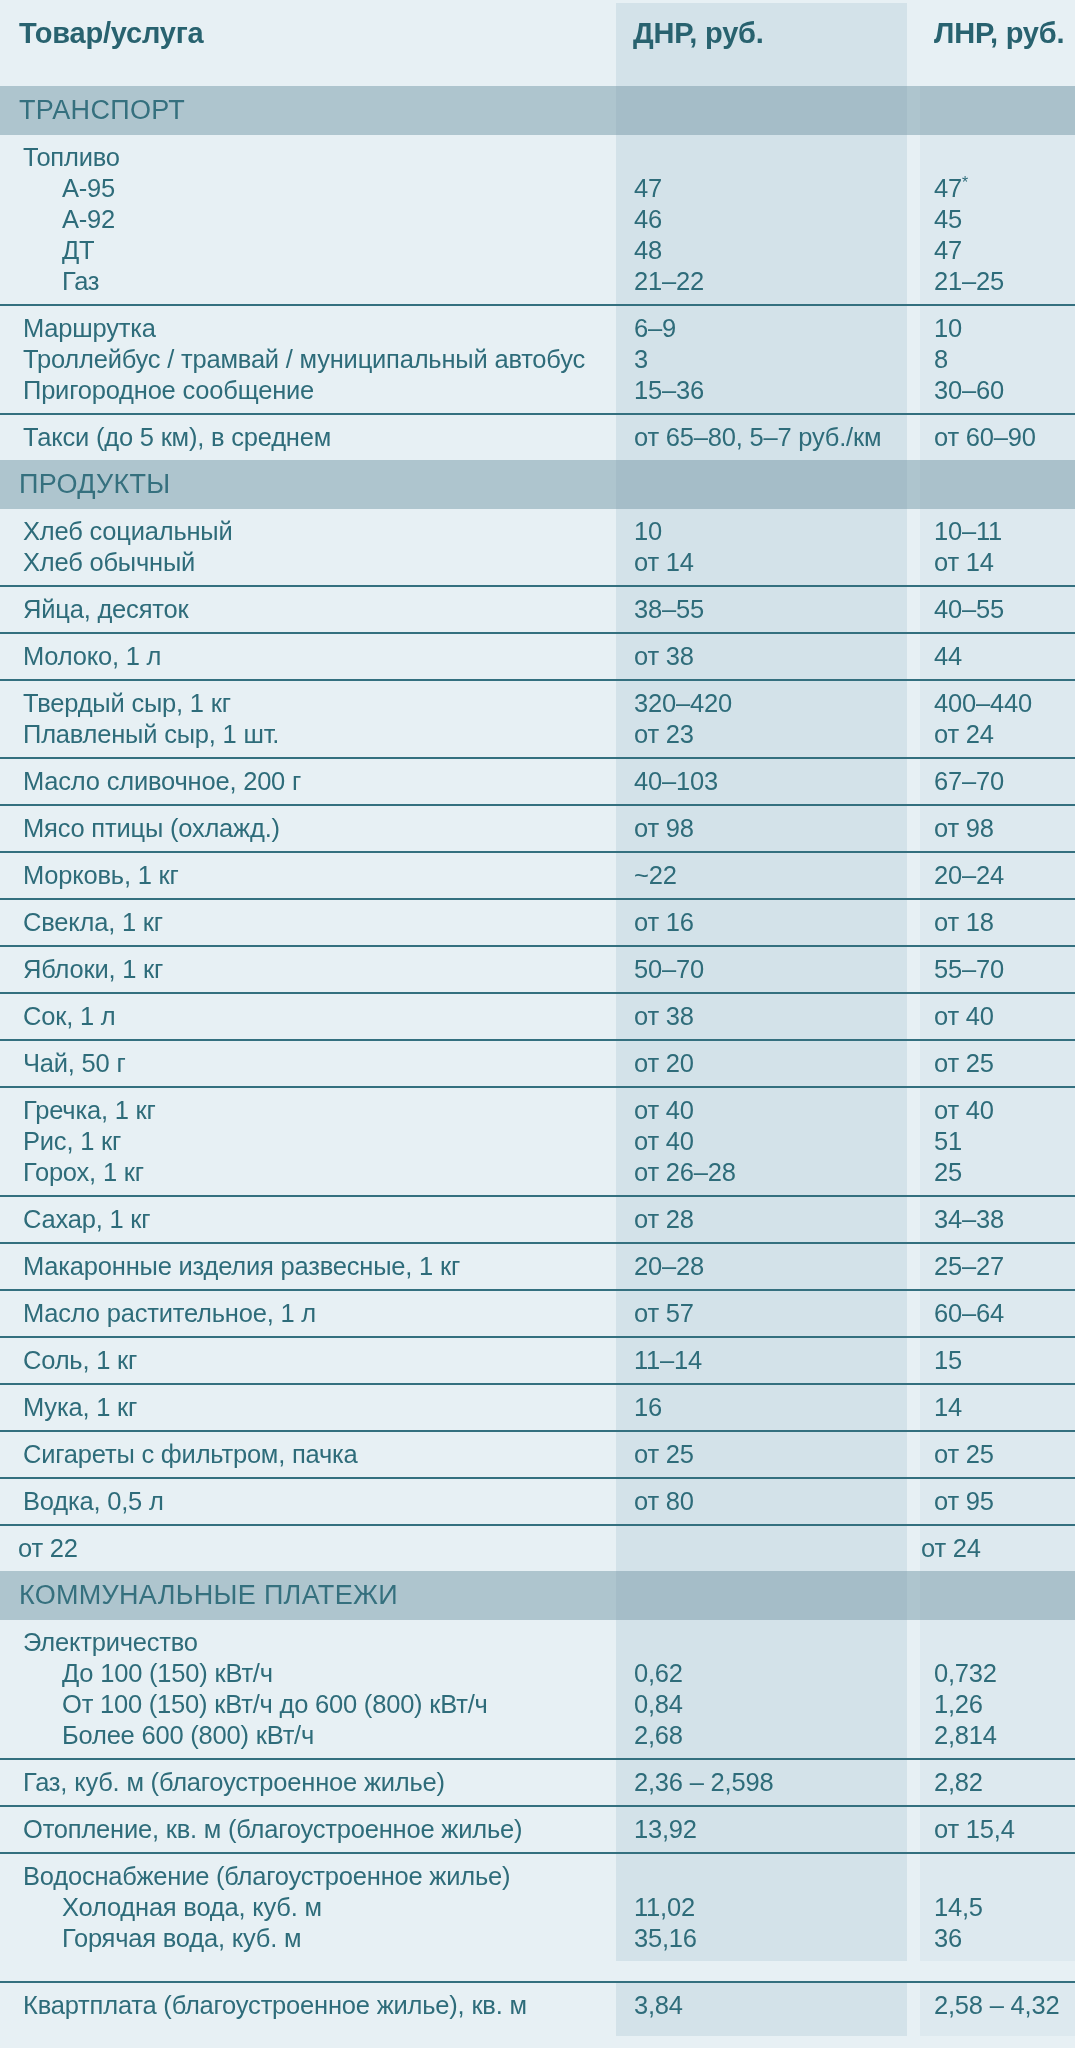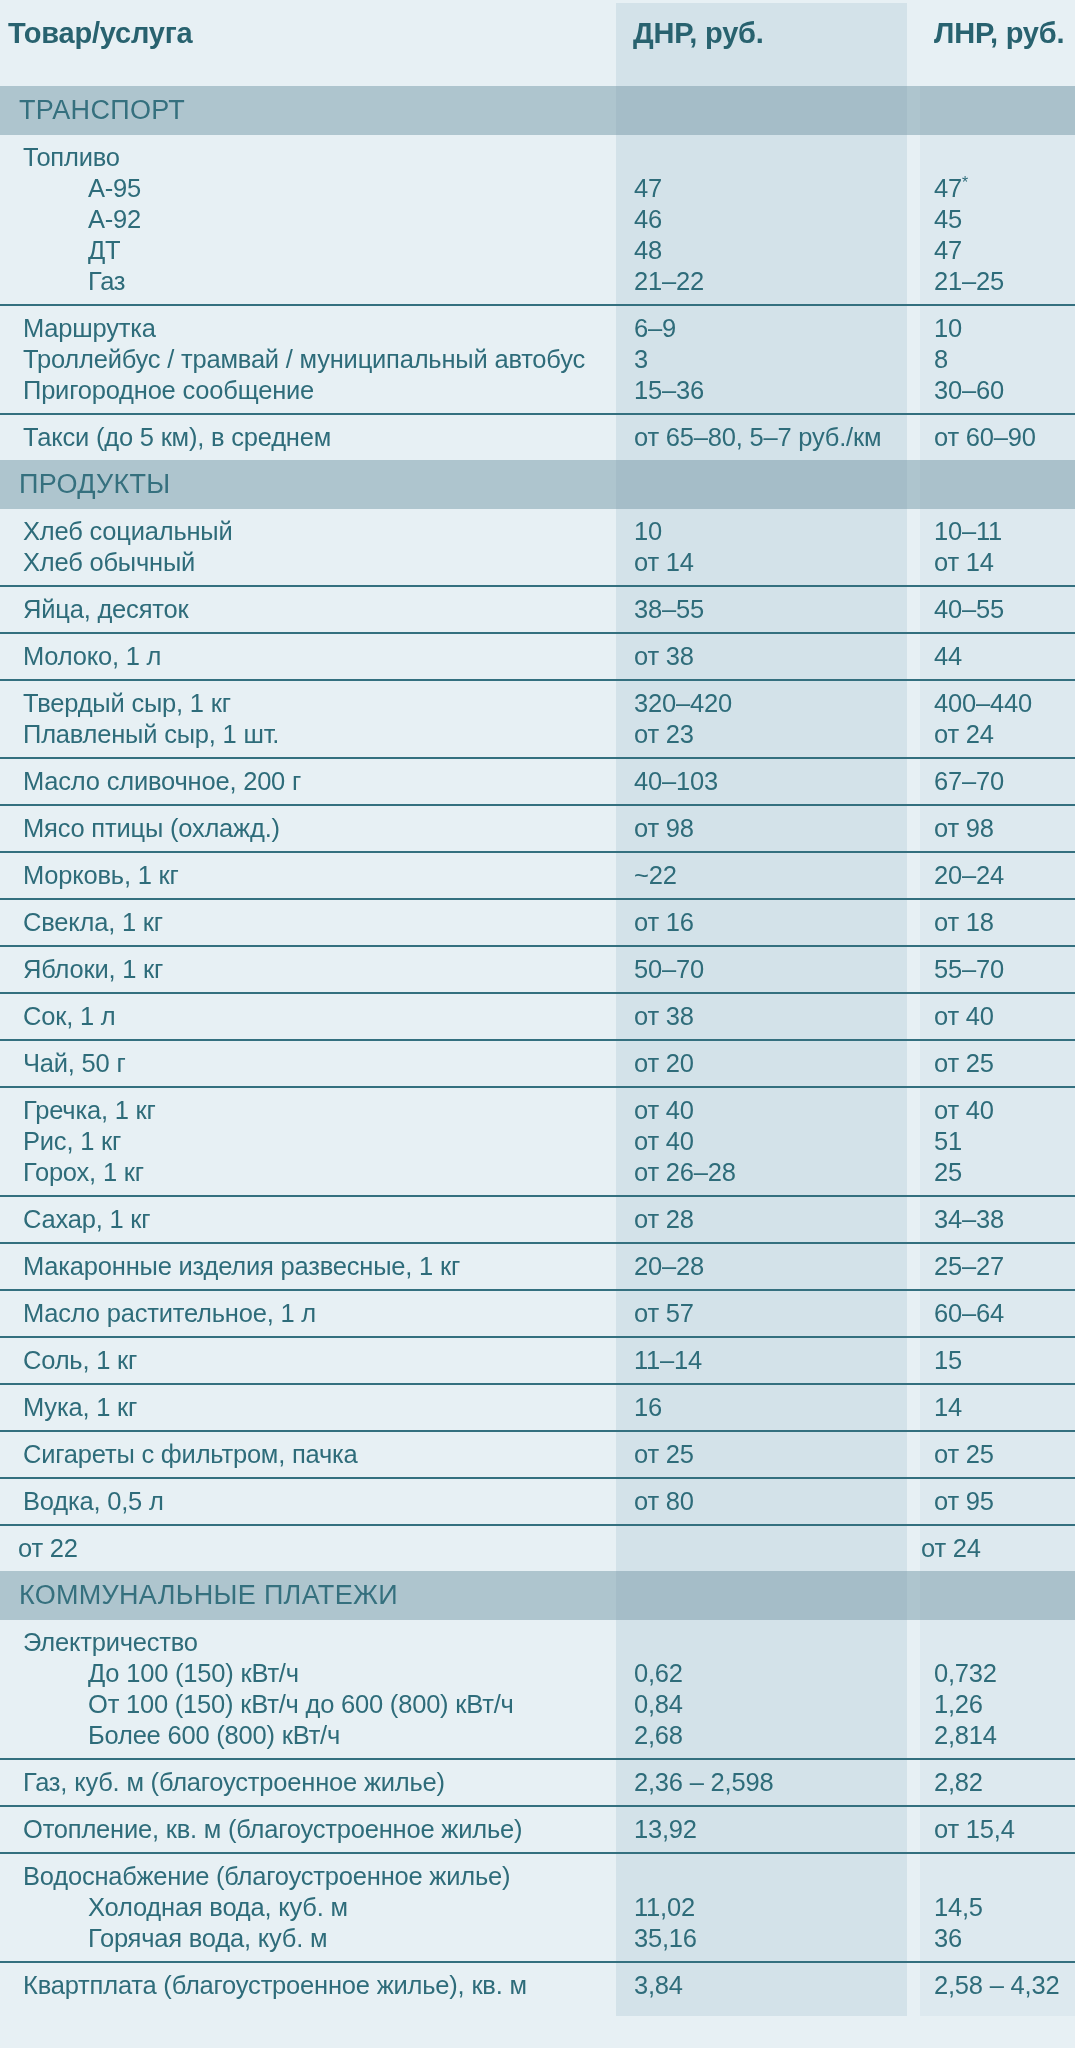--- a/index.html
+++ b/index.html
@@ -16,45 +16,45 @@
 
   
   .header {
     height:86px;
     background-image:linear-gradient(90deg, rgba(0,0,0,0) 0px, rgba(0,0,0,0) 616px, #d3e2e9 616px, #d3e2e9 907px, rgba(0,0,0,0) 907px);
     background-repeat:no-repeat;
     background-size:1075px 83px;
     background-position:0 3px;
   }
   .header .hcell { padding-top:17px; font-weight:bold; font-size:29px; color:#28626f; }
-  .header .hlabel { padding-left:8px; }
+  .header .hlabel { padding-left:19px; }
   .header .hdnr { padding-left:17px; }
   .header .hlnr { padding-left:14px; }
 
   
   .band {
     height:49px;
     display:flex; align-items:center;
     padding-left:19px; box-sizing:border-box;
     font-size:27px; color:#35707e; letter-spacing:0.3px;
     background-image:linear-gradient(90deg, #aec5ce 0px, #aec5ce 616px, #a5bdc8 616px, #a5bdc8 907px, #aec5ce 907px, #aec5ce 920px, #aac1cb 920px, #aac1cb 1075px);
   }
 
   
   .group {
     border-top:2px solid #34707f;
     padding:7px 0;
     background-image:linear-gradient(90deg, rgba(0,0,0,0) 0px, rgba(0,0,0,0) 616px, #d3e2e9 616px, #d3e2e9 907px, rgba(0,0,0,0) 907px, rgba(0,0,0,0) 920px, #dde9ef 920px, #dde9ef 1075px);
   }
   .group.first { border-top:none; }
-  .group.last { padding-bottom:15px; }
+  .group.last { padding-bottom:15px;margin-top:20px; }
 
   .row { height:31px; line-height:31px; font-size:25.5px; }
   .row .label { padding-left:23px; white-space:nowrap; overflow:hidden; }
-  .row .label.indent { padding-left:88px; }
+  .row .label.indent { padding-left:62px; }
   .row .dnr { padding-left:18px; white-space:nowrap; }
   .row .lnr { padding-left:14px; white-space:nowrap; }
   .row sup { font-size:62%; vertical-align:super; line-height:0; }
 </style>
 </head>
 <body>
 
 <div class="page">
   <div class="header grid4">
     <div class="hcell hlabel">Товар/услуга</div>

